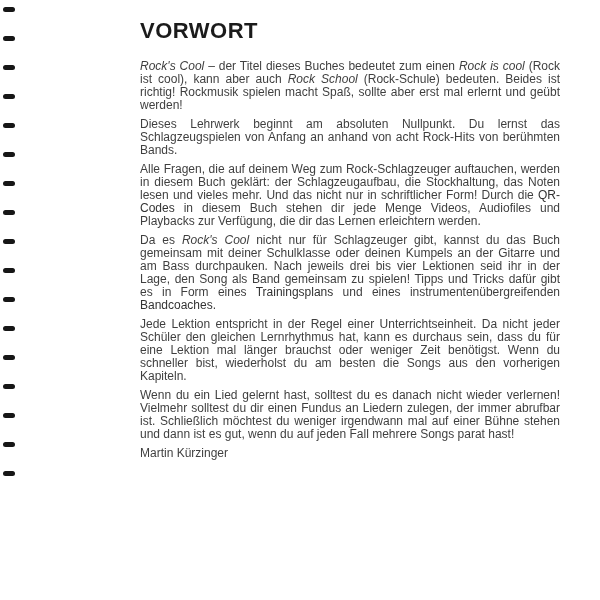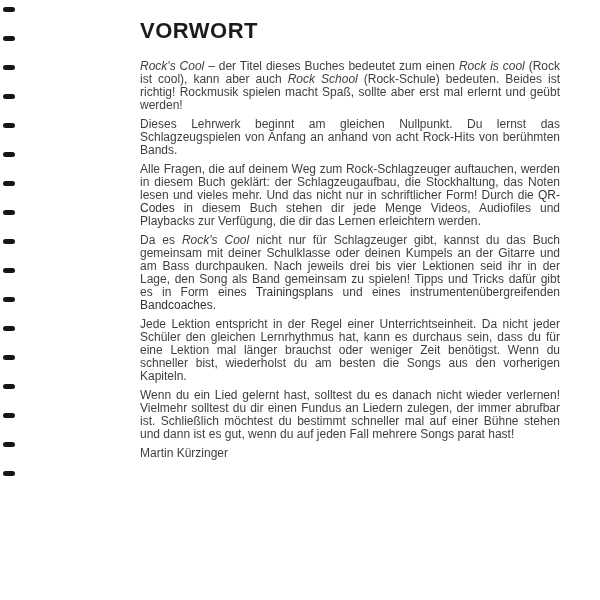--- a/index.html
+++ b/index.html
@@ -94,24 +94,24 @@
       <div class="dash" style="top: 442px; background: rgb(22, 22, 22);"></div>
       <div class="dash" style="top: 471px; background: rgb(22, 22, 22);"></div>
       <div class="dash" style="top: 500px; background: rgb(22, 22, 22);"></div>
       <div class="dash" style="top: 529px; background: rgb(22, 22, 22);"></div>
     </div>
 
   <div id="content">
     <h1 class="title">VORWORT</h1>
     <div class="paras">
         <p class="para"><span class="it">Rock's Cool</span><span> – der Titel dieses Buches bedeutet zum einen </span><span class="it">Rock is cool</span><span> (Rock ist cool), kann aber auch </span><span class="it">Rock School</span><span> (Rock-Schule) bedeuten. Beides ist richtig! Rockmusik spielen macht Spaß, sollte aber erst mal erlernt und geübt werden!</span></p>
-        <p class="para"><span>Dieses Lehrwerk beginnt am gleichen Nullpunkt. Du lernst das Schlagzeugspielen von Anfang an anhand von acht Rock-Hits von berühmten Bands.</span></p>
+        <p class="para"><span>Dieses Lehrwerk beginnt am absoluten Nullpunkt. Du lernst das Schlagzeugspielen von Anfang an anhand von acht Rock-Hits von berühmten Bands.</span></p>
         <p class="para"><span>Alle Fragen, die auf deinem Weg zum Rock-Schlagzeuger auftauchen, werden in diesem Buch geklärt: der Schlagzeugaufbau, die Stockhaltung, das Noten lesen und vieles mehr. Und das nicht nur in schriftlicher Form! Durch die </span><span class="bd">QR-Codes</span><span> in diesem Buch stehen dir jede Menge Videos, Audiofiles und Playbacks zur Verfügung, die dir das Lernen erleichtern werden.</span></p>
         <p class="para"><span>Da es </span><span class="it">Rock's Cool</span><span> nicht nur für Schlagzeuger gibt, kannst du das Buch gemeinsam mit deiner Schulklasse oder deinen Kumpels an der Gitarre und am Bass durchpauken. Nach jeweils drei bis vier Lektionen seid ihr in der Lage, den Song als Band gemeinsam zu spielen! Tipps und Tricks dafür gibt es in Form eines </span><span class="bd">Trainingsplans</span><span> und eines instrumentenübergreifenden </span><span class="bd">Bandcoaches</span><span>.</span></p>
         <p class="para"><span>Jede Lektion entspricht in der Regel einer Unterrichtseinheit. Da nicht jeder Schüler den gleichen Lernrhythmus hat, kann es durchaus sein, dass du für eine Lektion mal länger brauchst oder weniger Zeit benötigst. Wenn du schneller bist, wiederholst du am besten die Songs aus den vorherigen Kapiteln.</span></p>
-        <p class="para"><span>Wenn du ein Lied gelernt hast, solltest du es danach nicht wieder verlernen! Vielmehr solltest du dir einen Fundus an Liedern zulegen, der immer abrufbar ist. Schließlich möchtest du bestimmt schneller mal auf einer Bühne stehen und dann ist es gut, wenn du auf jeden Fall mehrere Songs parat hast!</span></p>
+        <p class="para"><span>Wenn du ein Lied gelernt hast, solltest du es danach nicht wieder verlernen! Vielmehr solltest du dir einen Fundus an Liedern zulegen, der immer abrufbar ist. Schließlich möchtest du weniger irgendwann mal auf einer Bühne stehen und dann ist es gut, wenn du auf jeden Fall mehrere Songs parat hast!</span></p>
         <p class="para"><span>Martin Kürzinger</span></p>
       </div>
   </div>
 
   <div id="page-number">4</div>
 
 </div>
 
 </body></html>

